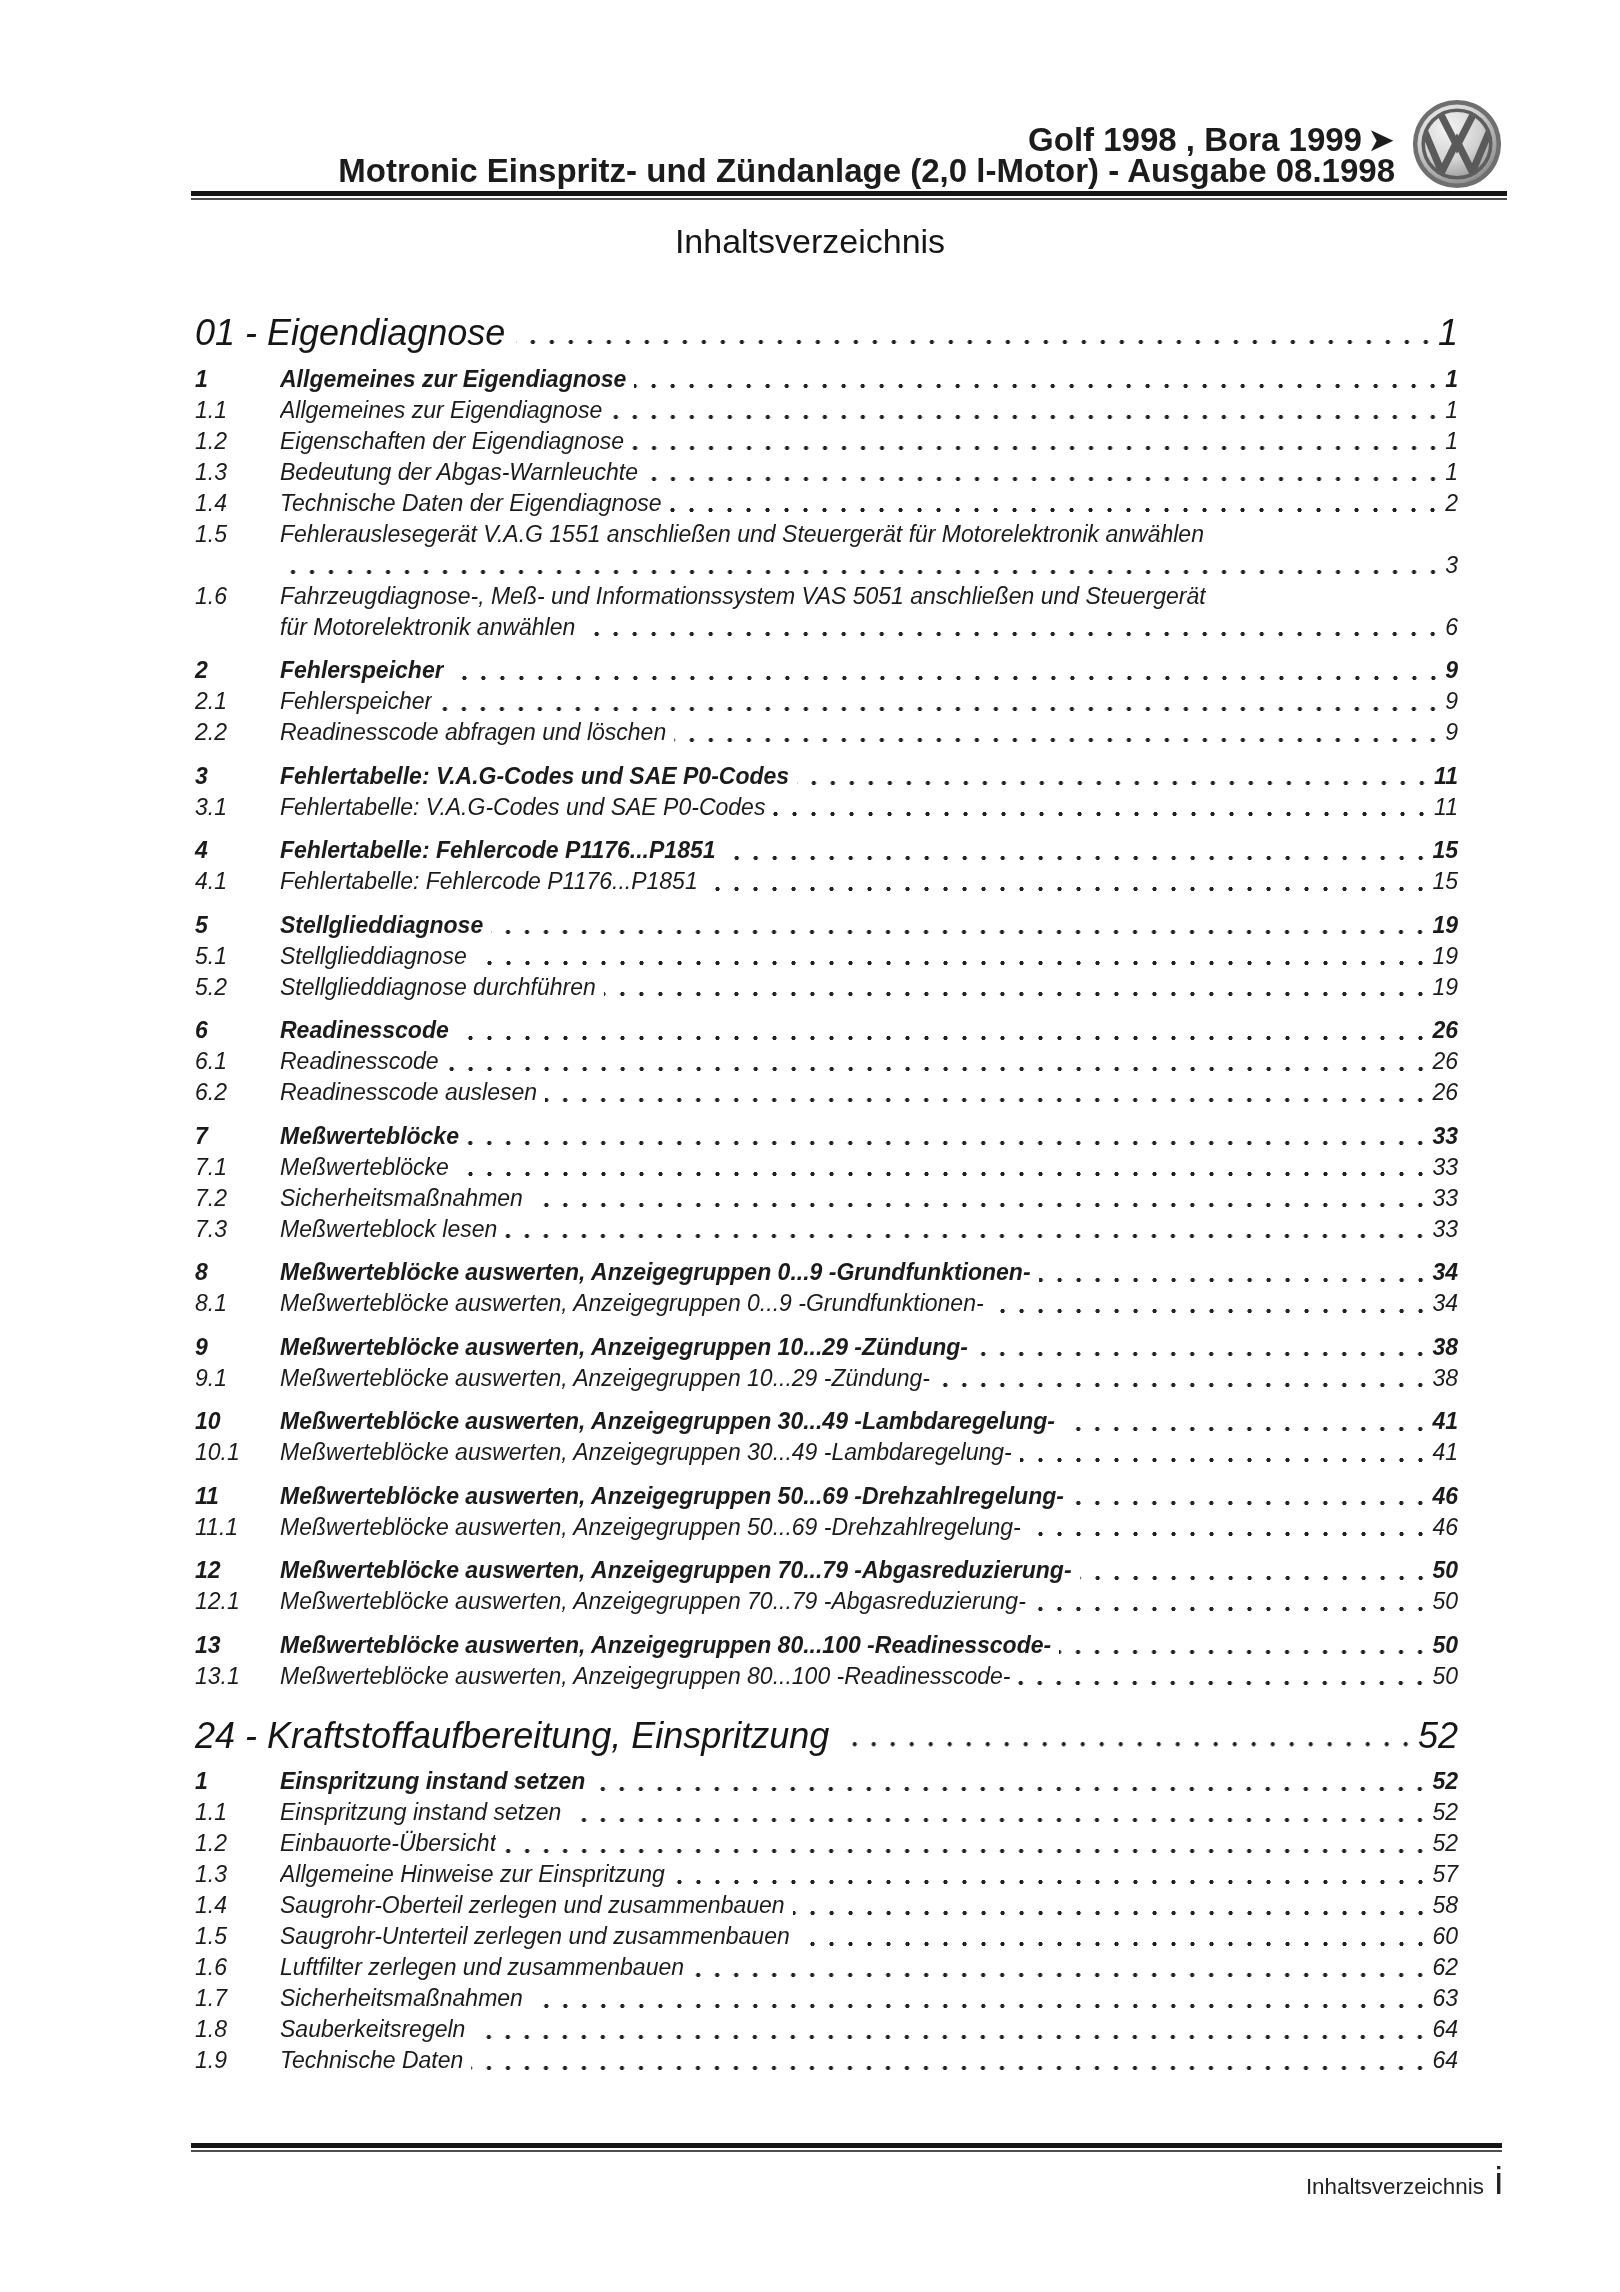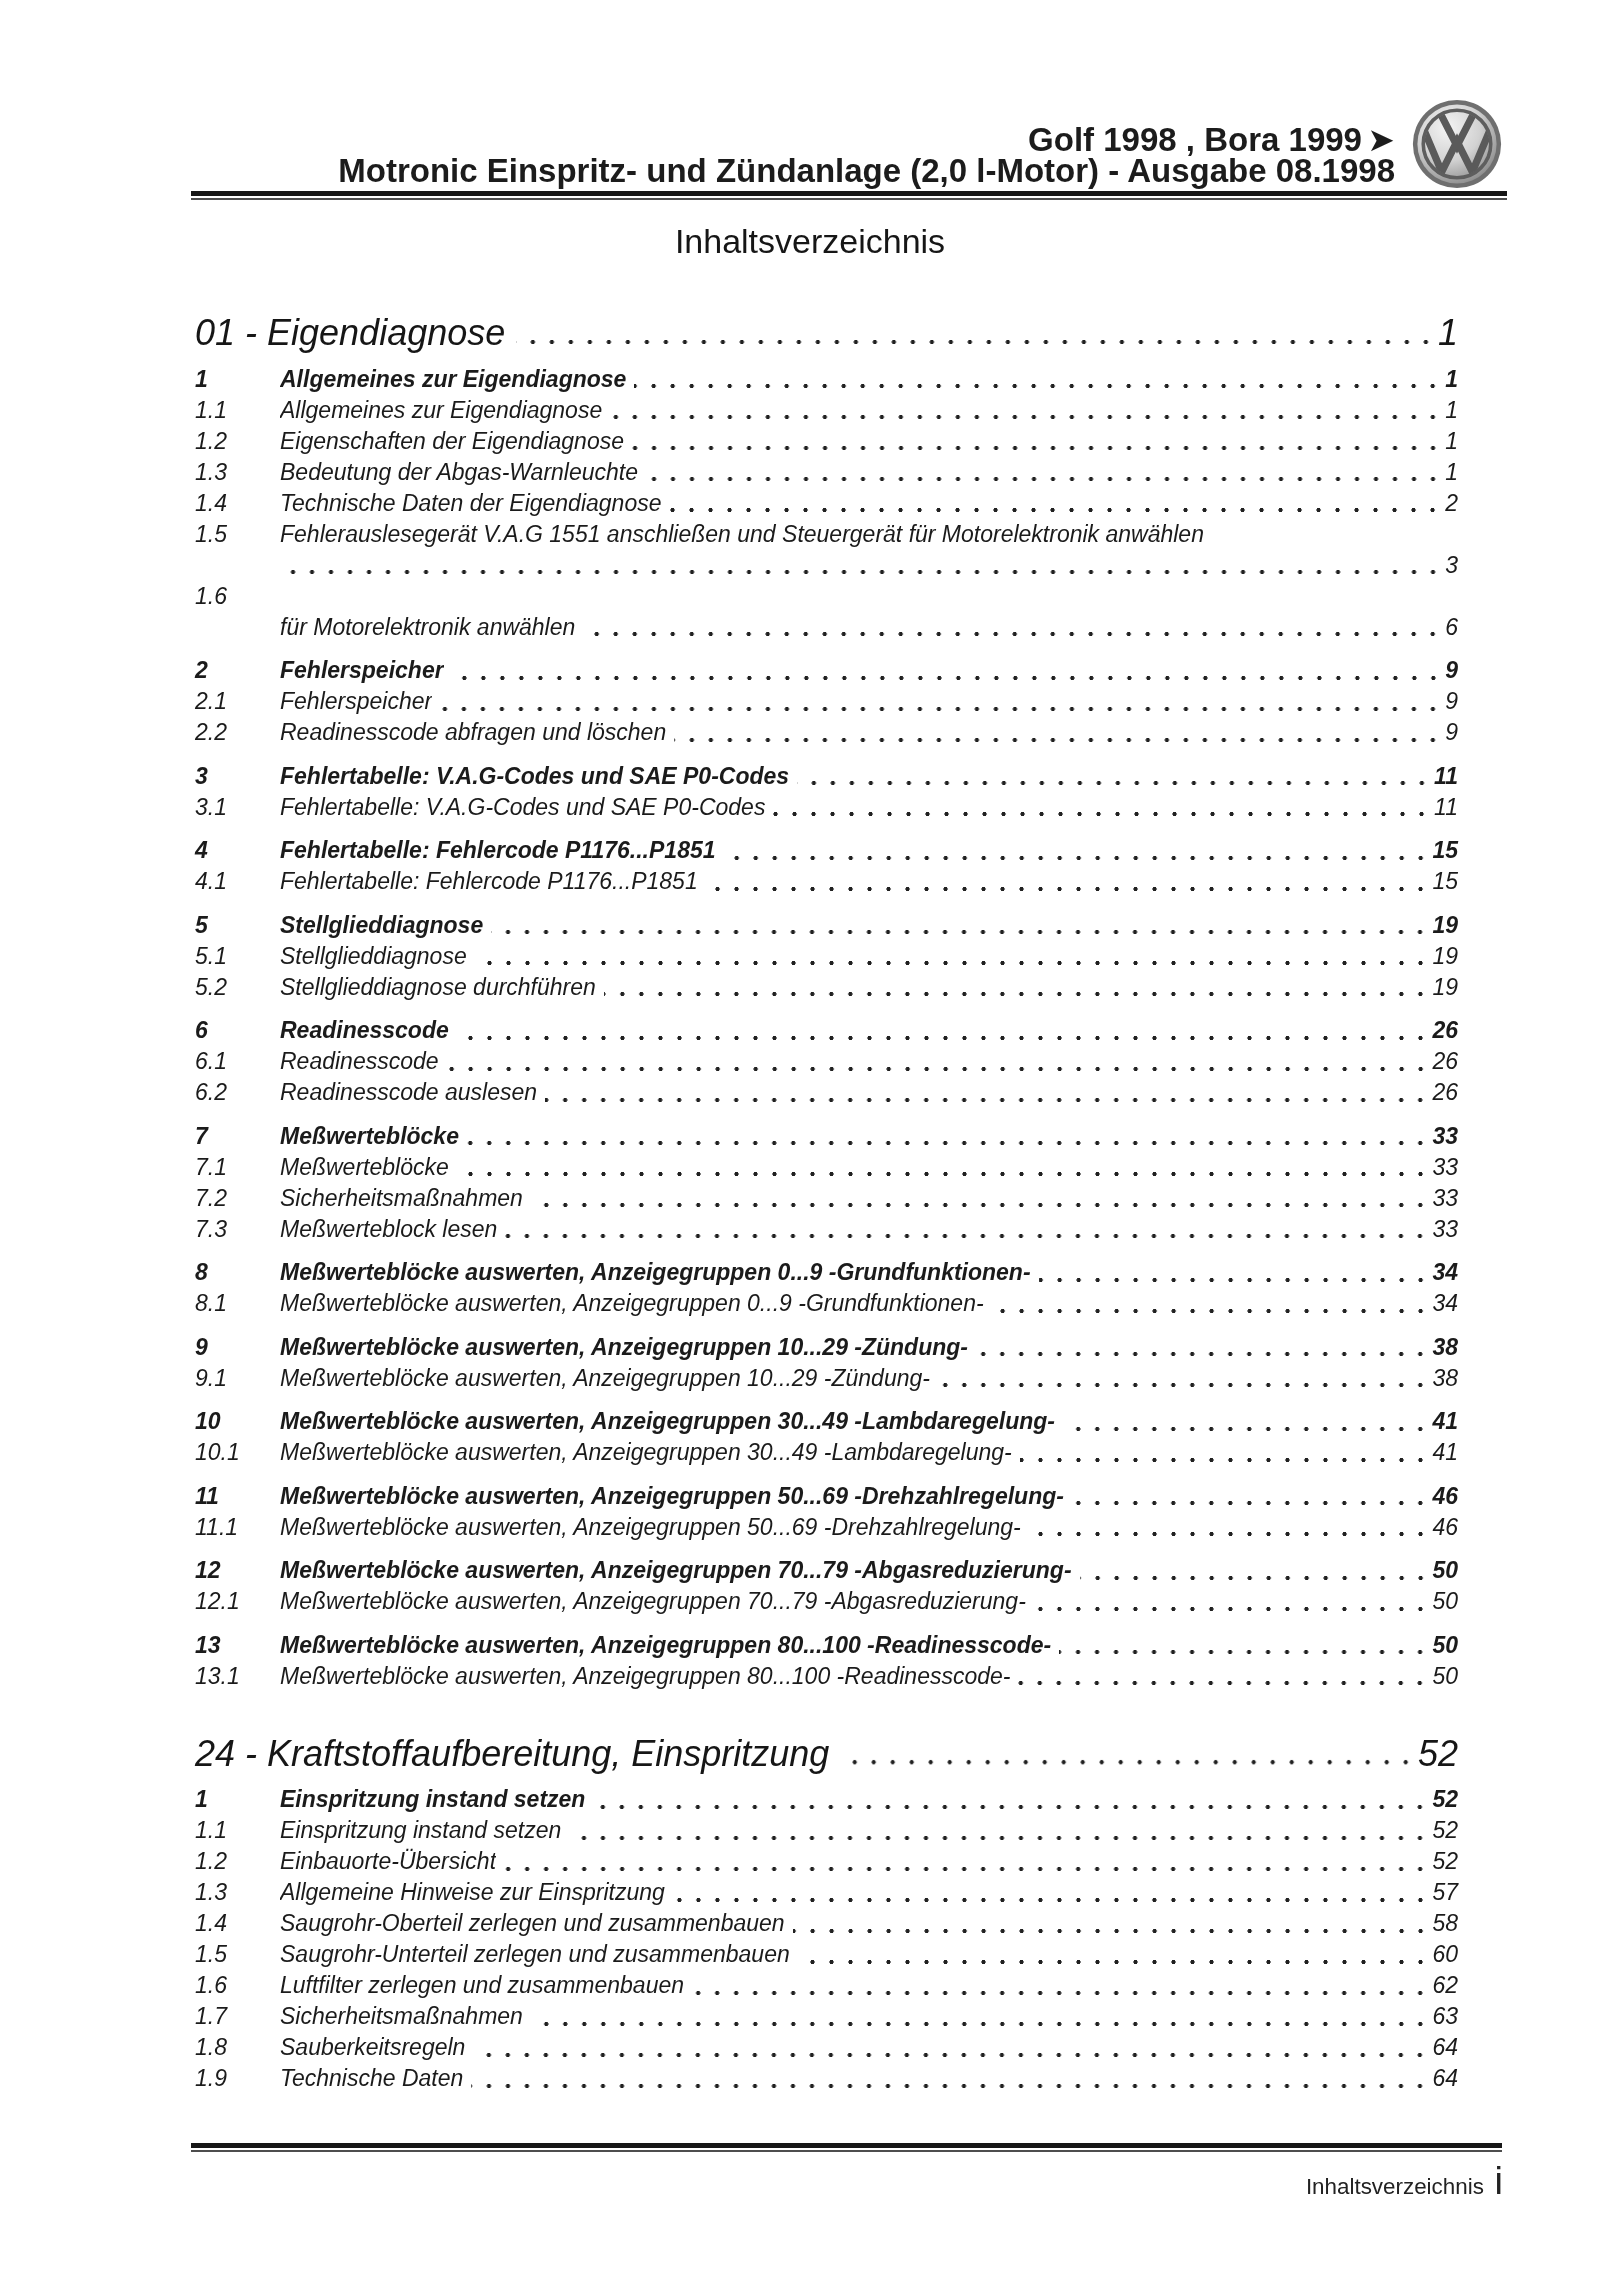--- a/index.html
+++ b/index.html
@@ -22,21 +22,21 @@
   .rule::after{content:"";display:block;height:1.8px;margin-top:2.7px;background:#4d4d4d;}
   .hdr-rule{top:191px;width:1316px;}
   .ftr-rule{top:2143px;width:1311px;}
   
   .page-title{
     position:absolute;top:222px;left:0;width:1620px;text-align:center;
     font-size:34px;line-height:39px;font-weight:400;color:#161616;
   }
   
   .toc{position:absolute;top:312px;left:195px;width:1263px;font-style:italic;}
-  .toc-section + .toc-section{margin-top:41px;}
+  .toc-section + .toc-section{margin-top:23px;}
   .chapter-row{
     display:flex;align-items:baseline;font-size:36px;line-height:41px;
     font-weight:400;color:#161616;margin-bottom:10.7px;white-space:nowrap;
   }
   .chapter-page{text-align:right;}
   .entry-row{
     display:flex;align-items:baseline;font-size:23px;line-height:31px;
     font-weight:400;color:#1b1b1b;white-space:nowrap;
   }
   .entry-row.bold{font-weight:700;}
@@ -136,20 +136,21 @@
         <span class="entry-title">Fehlerauslesegerät V.A.G 1551 anschließen und Steuergerät für Motorelektronik anwählen</span>
       </div>
       <div class="entry-row">
         <span class="entry-num"></span>
         <span class="entry-title"></span>
         <span class="leader"></span>
         <span class="entry-page">3</span>
       </div>
       <div class="entry-row">
         <span class="entry-num">1.6</span>
+        <span class="entry-title">Fahrzeugdiagnose-, Meß- und Informationssystem VAS 5051 anschließen und Steuergerät</span>
       </div>
       <div class="entry-row">
         <span class="entry-num"></span>
         <span class="entry-title">für Motorelektronik anwählen</span>
         <span class="leader"></span>
         <span class="entry-page">6</span>
       </div>
       <div class="entry-row bold group-start">
         <span class="entry-num">2</span>
         <span class="entry-title">Fehlerspeicher</span>

